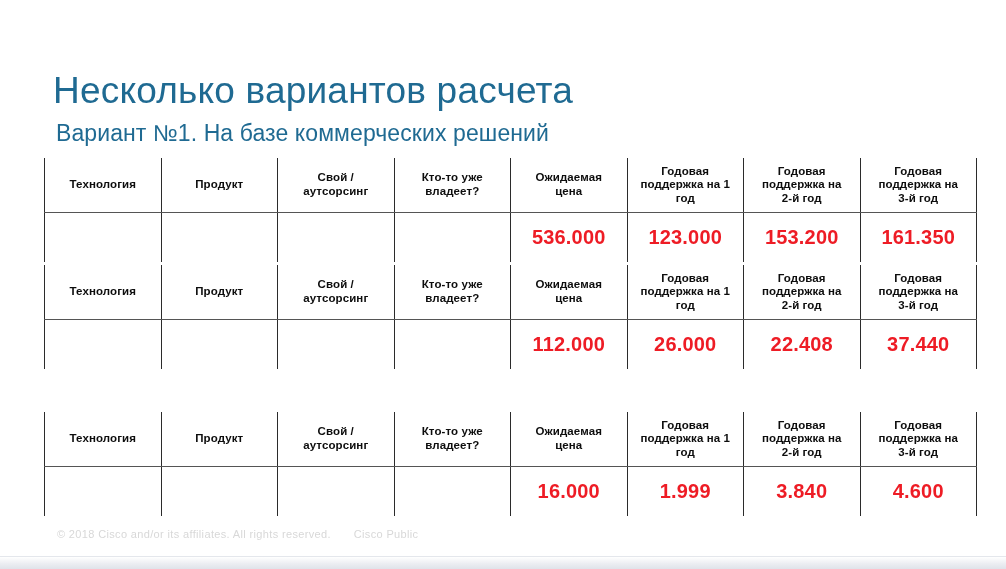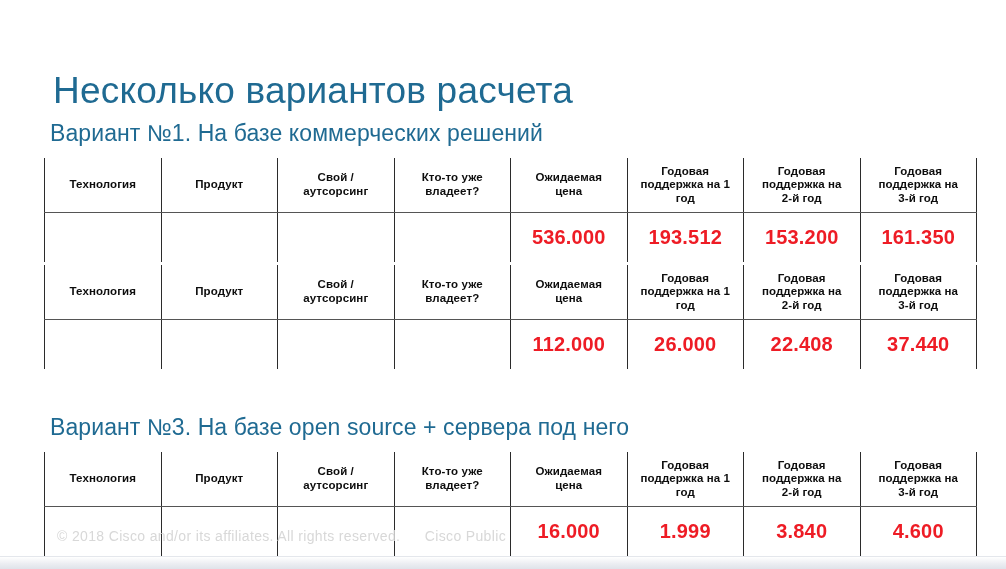--- a/index.html
+++ b/index.html
@@ -45,21 +45,21 @@
   }
   .section-1 { top: 118px; }
   .section-2 { top: 265px; }
   .section-3 { top: 412px; }
 
   .section-heading {
     font-size: 23px;
     font-weight: 400;
     color: #1f6a92;
     line-height: 30px;
-    margin: 0 0 10px 6px;
+    margin: 0 0 10px 12px;
     white-space: nowrap;
     letter-spacing: 0.1px;
   }
 
   
   .calc-table {
     border-collapse: collapse;
     table-layout: fixed;
     width: 932px;
     margin: 0;
@@ -94,21 +94,21 @@
     line-height: 18px;
     letter-spacing: 0.2px;
   }
   .calc-table tbody td.blank { color: transparent; }
 
   
   .footer-note {
     position: absolute;
     left: 57px;
     top: 528px;
-    font-size: 14px;
+    font-size: 11px;
     color: #d8d8d8;
     letter-spacing: 0.35px;
     white-space: nowrap;
     z-index: 3;
     text-align: right;
   }
   .footer-note .sep { display: inline-block; width: 16px; }
 
   .footer-bar {
     position: absolute;
@@ -177,21 +177,21 @@
           </th>
         </tr>
       </thead>
       <tbody>
         <tr>
           <td class="blank"></td>
           <td class="blank"></td>
           <td class="blank"></td>
           <td class="blank"></td>
           <td>536.000</td>
-          <td>193.512</td>
+          <td>123.000</td>
           <td>153.200</td>
           <td>161.350</td>
         </tr>
       </tbody>
     </table>
   </div>
 
   <div class="section section-2">
     <table class="calc-table">
       <colgroup>
@@ -250,21 +250,20 @@
           <td>112.000</td>
           <td>26.000</td>
           <td>22.408</td>
           <td>37.440</td>
         </tr>
       </tbody>
     </table>
   </div>
 
   <div class="section section-3">
-    <div class="section-heading">Вариант №3. На базе open source + сервера под него</div>
     <table class="calc-table">
       <colgroup>
         <col>
           <col>
           <col>
           <col>
           <col>
           <col>
           <col>
           <col>

